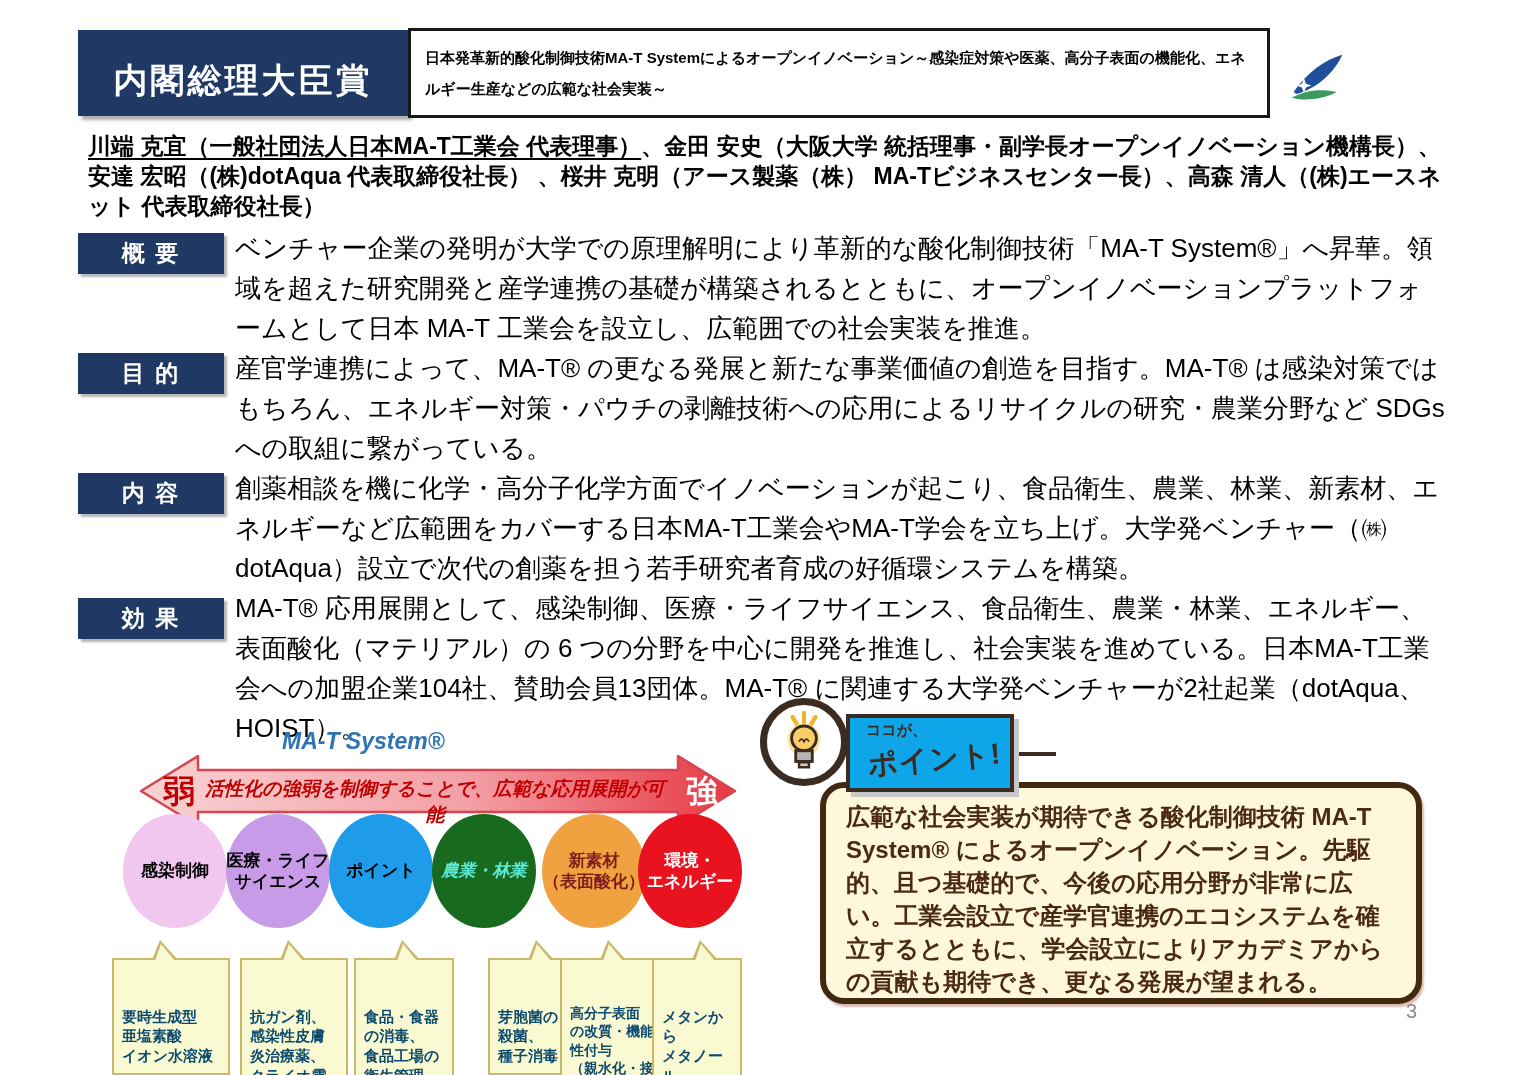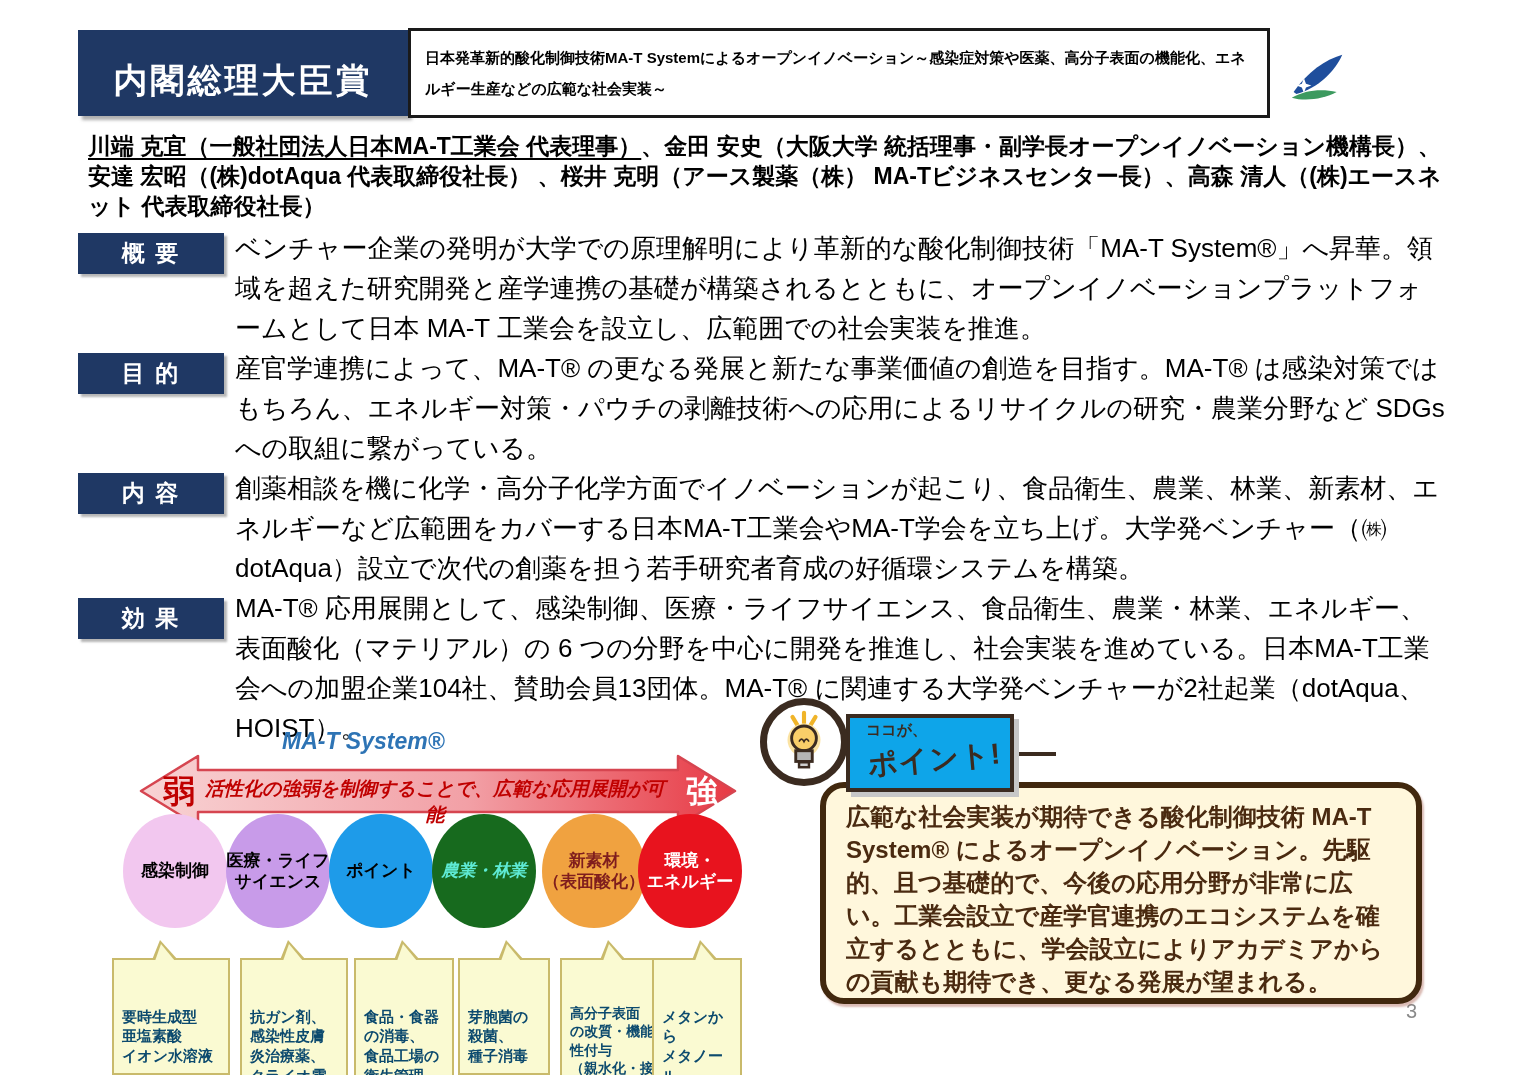--- a/index.html
+++ b/index.html
@@ -171,21 +171,21 @@
 炎治療薬、
 クライオ電顕</span>
 </div>
 <div class="abs callout" style="left:354px;width:100px">
   <i class="pt-out"></i><i class="pt-in"></i>
   <span>食品・食器
 の消毒、
 食品工場の
 衛生管理</span>
 </div>
-<div class="abs callout" style="left:458px;width:92px">
+<div class="abs callout" style="left:488px;width:92px">
   <i class="pt-out"></i><i class="pt-in"></i>
   <span>芽胞菌の
 殺菌、
 種子消毒</span>
 </div>
 <div class="abs callout" style="left:560px;width:116px;font-size:14px">
   <i class="pt-out"></i><i class="pt-in"></i>
   <span>高分子表面
 の改質・機能
 性付与

